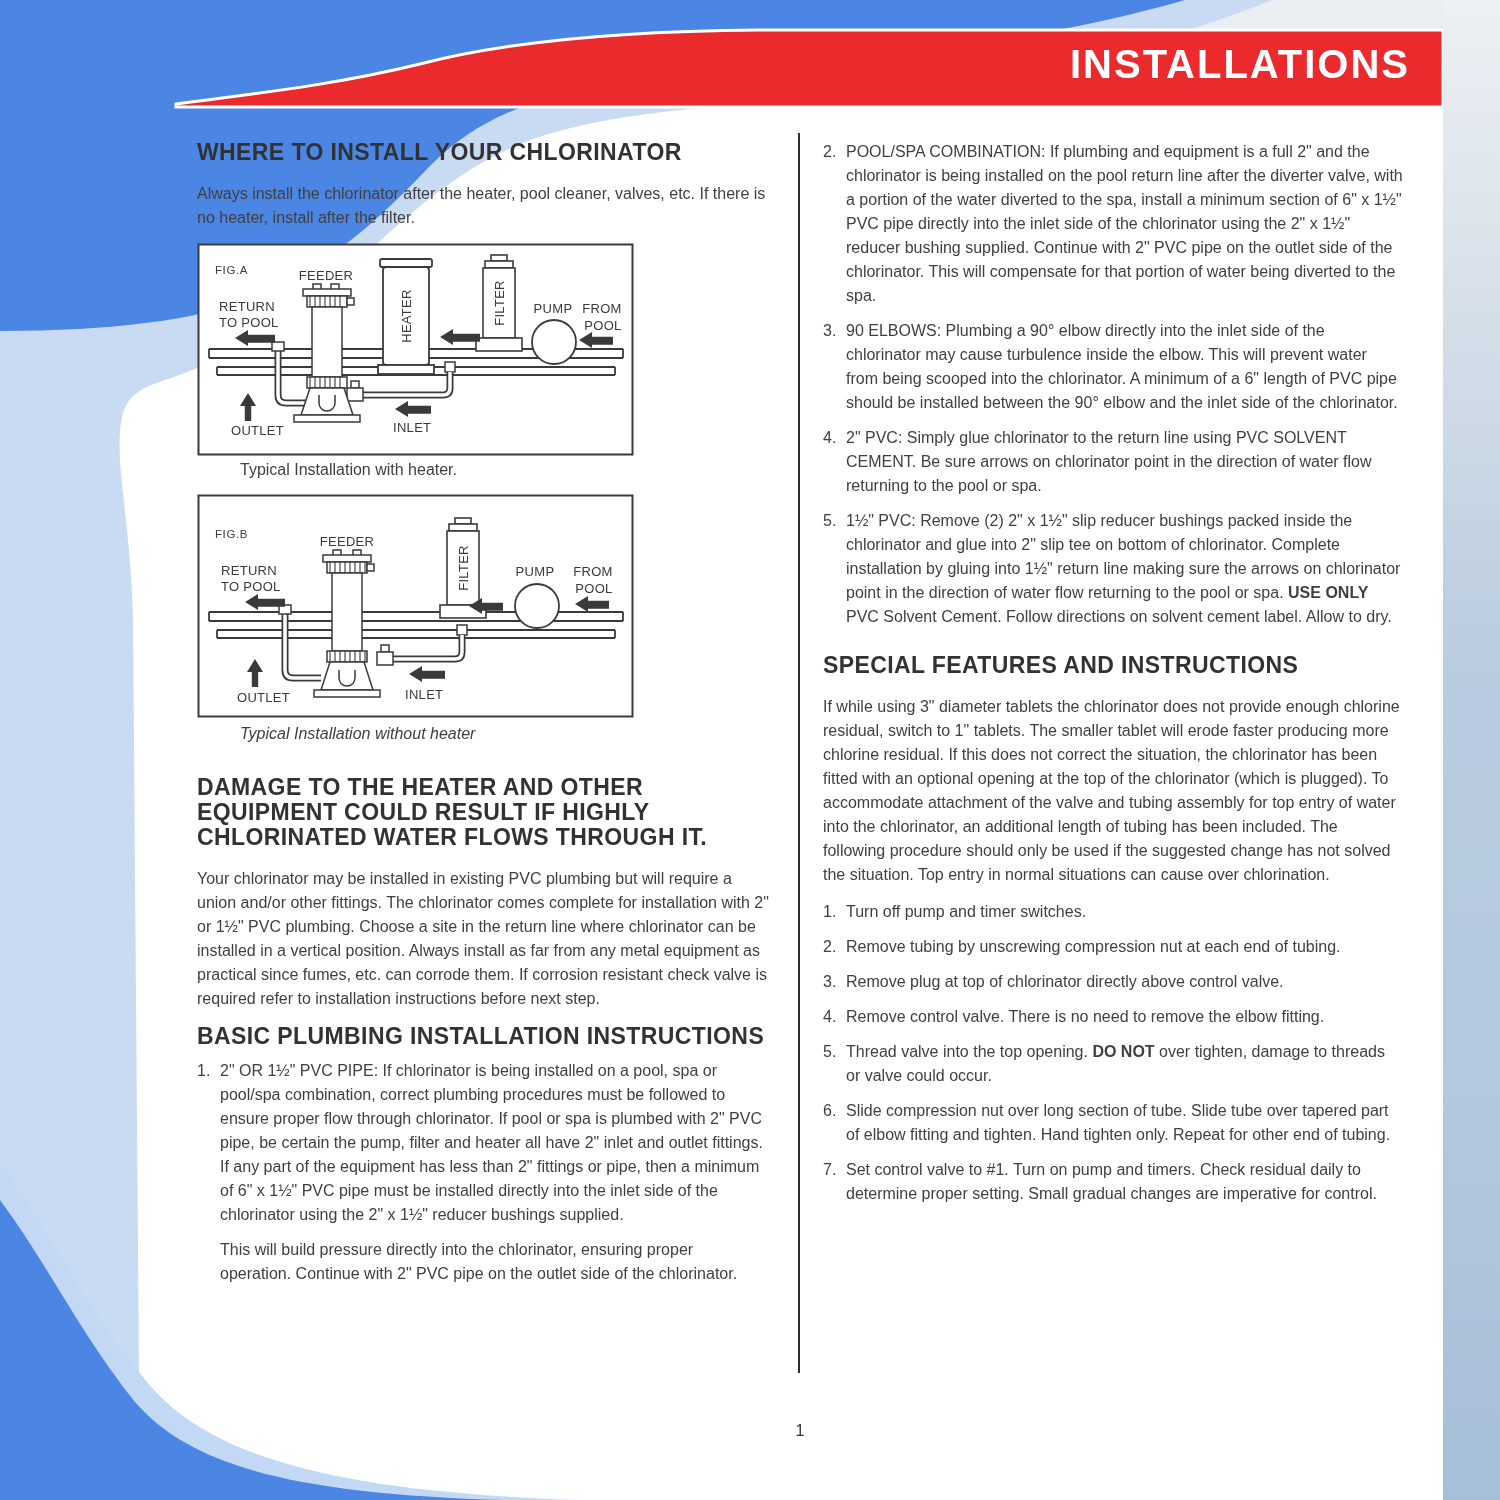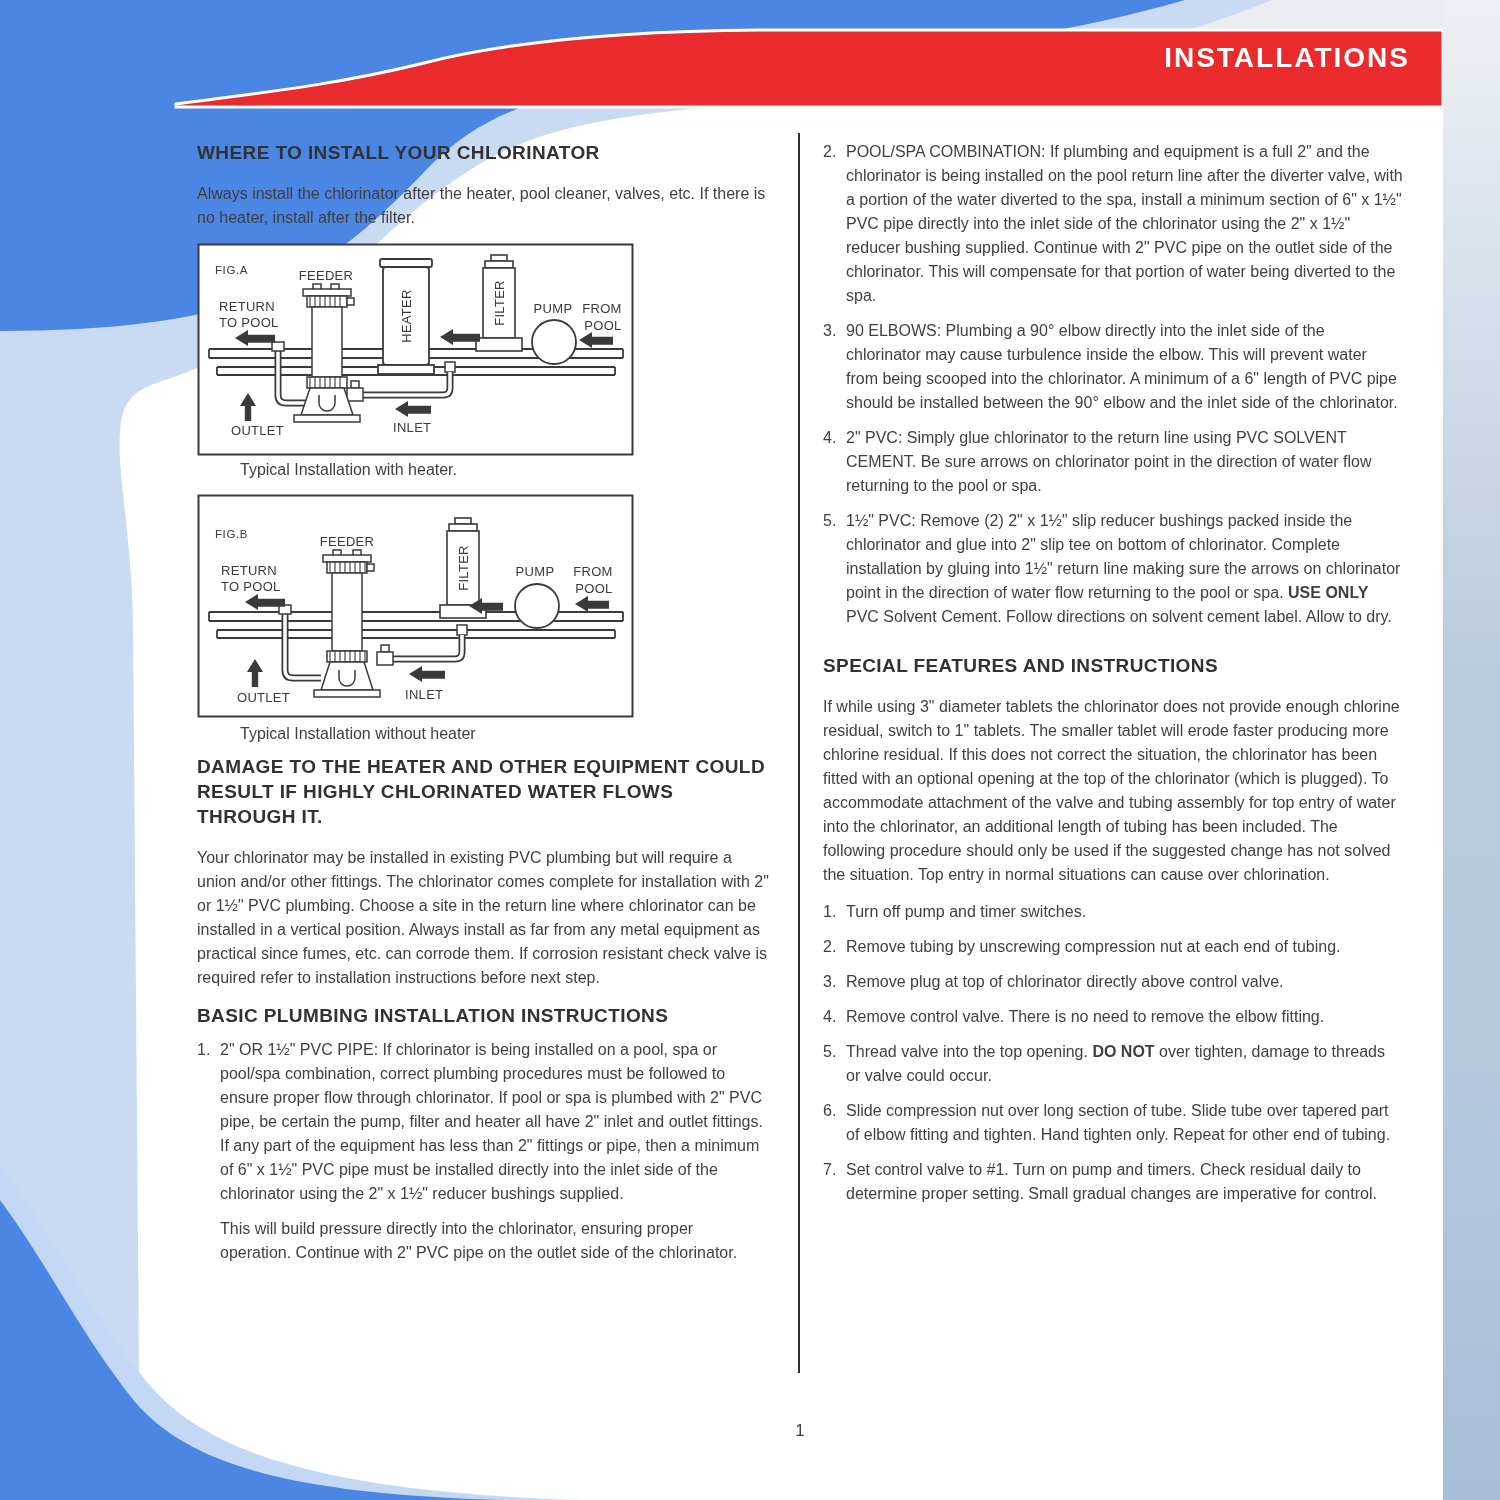--- a/index.html
+++ b/index.html
@@ -1,33 +1,33 @@
 <!DOCTYPE html>
 <html><head>
 <meta charset="utf-8">
 <style>
   html,body{margin:0;padding:0;}
   body{font-family:"Liberation Sans","DejaVu Sans",sans-serif;color:#3f3f3f;background:#fff;}
   .canvas{position:relative;width:1500px;height:1500px;overflow:hidden;background:#fff;}
   .bg{position:absolute;left:0;top:0;width:1500px;height:1500px;}
   .banner-title{position:absolute;top:42px;right:90px;width:800px;text-align:right;
-    font-size:28px;font-weight:bold;color:#ffffff;letter-spacing:2px;}
+    font-size:40px;font-weight:bold;color:#ffffff;letter-spacing:2px;}
   .divider{position:absolute;left:798px;top:133px;width:2px;height:1240px;background:#2e2e2e;}
   .page-num{position:absolute;left:778px;top:1422px;width:44px;text-align:center;font-size:16px;color:#333;}
   .col{position:absolute;top:140px;font-size:16px;line-height:24px;}
   .col-left{left:197px;width:578px;}
   .col-right{left:823px;width:580px;}
-  .hd{font-size:19px;line-height:25px;font-weight:bold;color:#323232;letter-spacing:0.4px;margin:0 0 10px 0;}
+  .hd{font-size:23px;line-height:25px;font-weight:bold;color:#323232;letter-spacing:0.4px;margin:0 0 10px 0;}
   .hd2{margin:0 0 15px 0;}
   .para{margin:17px 0 13px 0;}
   .ni{position:relative;padding-left:23px;margin:0 0 11px 0;}
   .ni .n{position:absolute;left:0;top:0;}
   .cont{padding-left:23px;margin:0 7px 13px 0;}
   .caption{padding-left:43px;margin:2px 0 12px 0;}
-  .caption2{padding-left:43px;margin:4px 0 8px 0;}
+  .caption2{padding-left:43px;margin:4px 0 29px 0;font-style:italic;}
   .fig{display:block;margin:0;}
   .fig text{font-family:"Liberation Sans","DejaVu Sans",sans-serif;fill:#3a3a3a;}
   .ft{font-size:13px;letter-spacing:0.3px;}
   .fts{font-size:11.5px;letter-spacing:0.6px;}
   .bold{font-weight:bold;}
   .sp-head{margin-top:24px;}
 </style>
 </head>
 <body>
 

